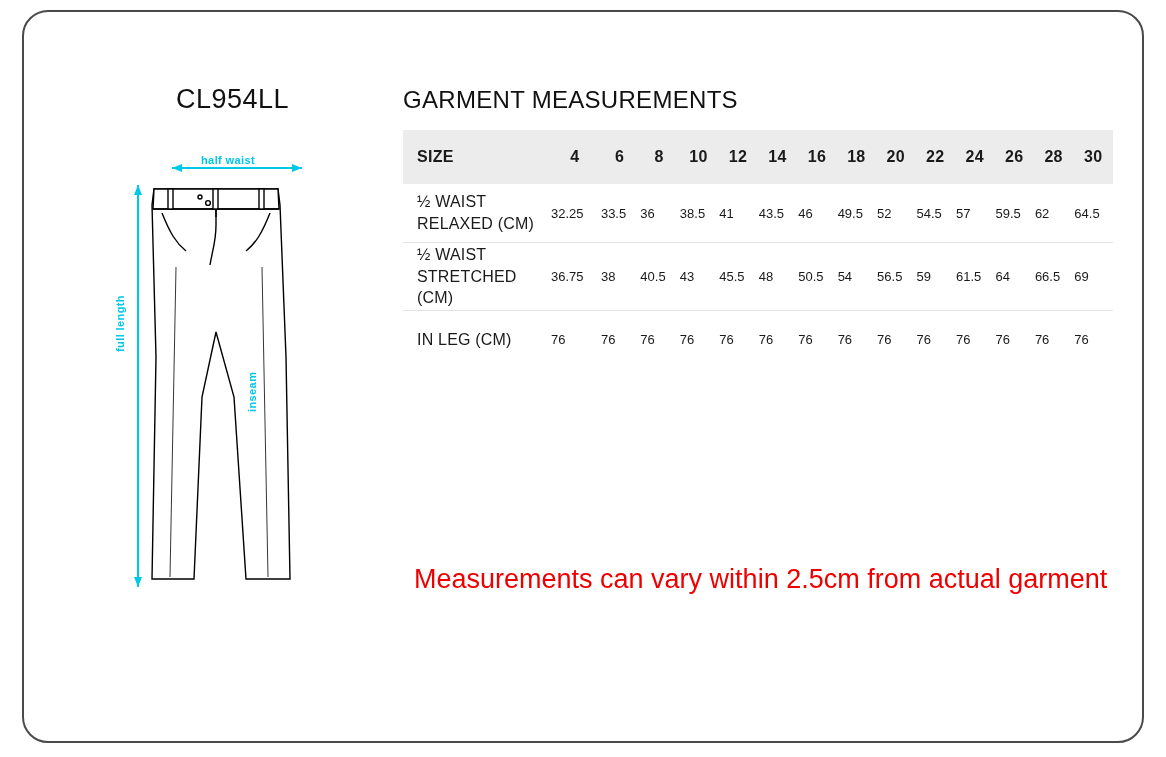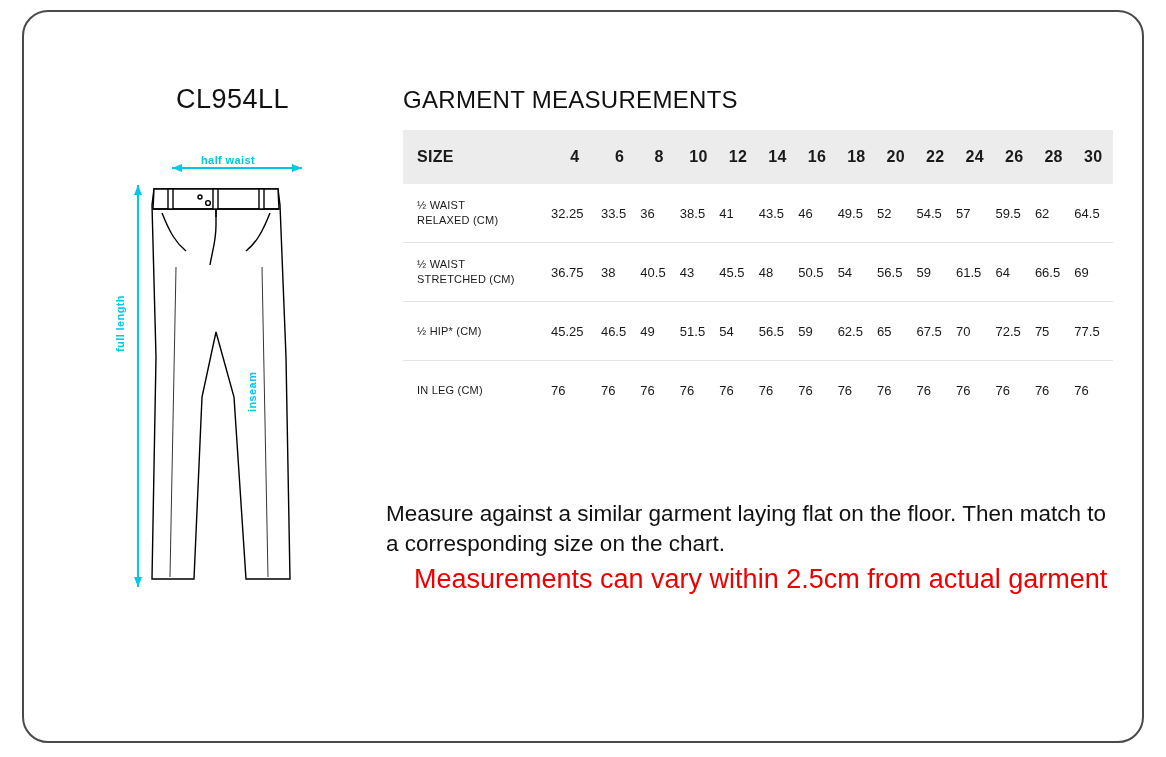--- a/index.html
+++ b/index.html
@@ -108,21 +108,21 @@
     text-align: left;
     vertical-align: middle;
     border-bottom: 1px solid #e3e3e3;
     color: #1a1a1a;
     font-size: 13px;
   }
   table.measure tbody tr:last-child td { border-bottom: none; }
   table.measure tbody td.rowhead {
     text-align: left;
     padding-left: 14px;
-    font-size: 11px;
+    font-size: 16px;
     line-height: 1.35;
     letter-spacing: 0.2px;
     white-space: pre-line;
   }
   
   .note-main {
     position: absolute;
     left: 362px;
     top: 487px;
     width: 730px;
@@ -258,53 +258,35 @@
           <td>50.5</td>
           <td>54</td>
           <td>56.5</td>
           <td>59</td>
           <td>61.5</td>
           <td>64</td>
           <td>66.5</td>
           <td>69</td>
         </tr>
         <tr>
-          <td class="rowhead">½ HIP* (CM)</td>
-          <td>45.25</td>
-          <td>46.5</td>
-          <td>49</td>
-          <td>51.5</td>
-          <td>54</td>
-          <td>56.5</td>
-          <td>59</td>
-          <td>62.5</td>
-          <td>65</td>
-          <td>67.5</td>
-          <td>70</td>
-          <td>72.5</td>
-          <td>75</td>
-          <td>77.5</td>
-        </tr>
-        <tr>
           <td class="rowhead">IN LEG (CM)</td>
           <td>76</td>
           <td>76</td>
           <td>76</td>
           <td>76</td>
           <td>76</td>
           <td>76</td>
           <td>76</td>
           <td>76</td>
           <td>76</td>
           <td>76</td>
           <td>76</td>
           <td>76</td>
           <td>76</td>
           <td>76</td>
         </tr>
       </tbody>
     </table>
 
-    <div class="note-main">Measure against a similar garment laying flat on the floor. Then match to a corresponding size on the chart.</div>
     <div class="note-warn">Measurements can vary within 2.5cm from actual garment</div>
 
   </div>
 </div>
 
 </body></html>

